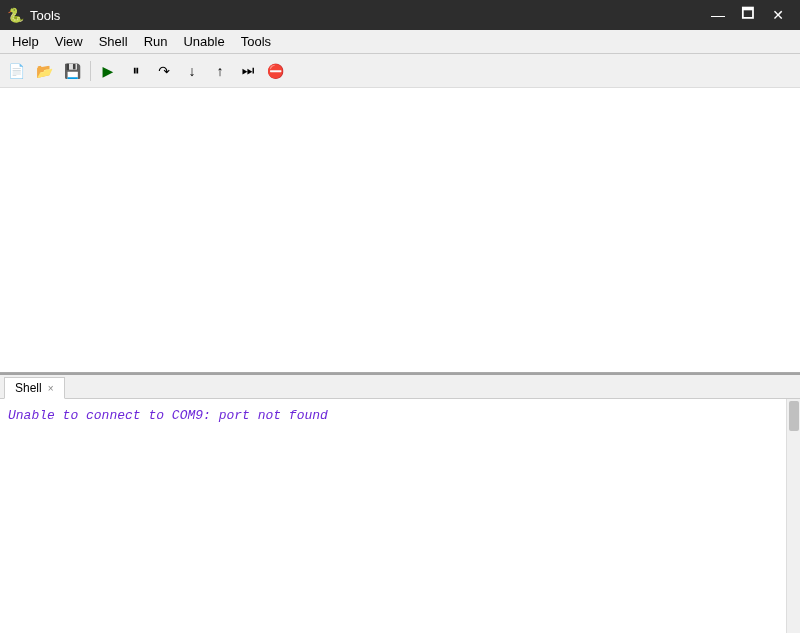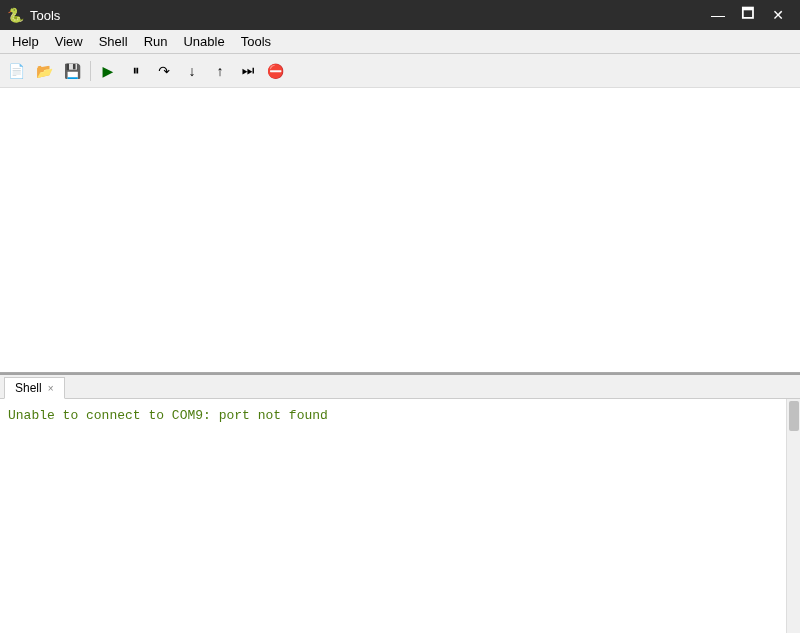--- a/index.html
+++ b/index.html
@@ -151,22 +151,23 @@
     #shell-content {
       flex: 1;
       padding: 4px 8px;
       overflow-y: auto;
       font-family: 'Courier New', Courier, monospace;
       font-size: 13px;
       position: relative;
     }
     .shell-line {
       padding: 4px 0 2px 0;
-      color: #4d7c0f;
+      color: #6d28d9;
       line-height: 1.4;
+      font-style: italic;
     }
 
     
     #shell-scrollbar {
       position: absolute;
       right: 0;
       top: 0;
       width: 14px;
       height: 100%;
       background: #f0f0f0;

